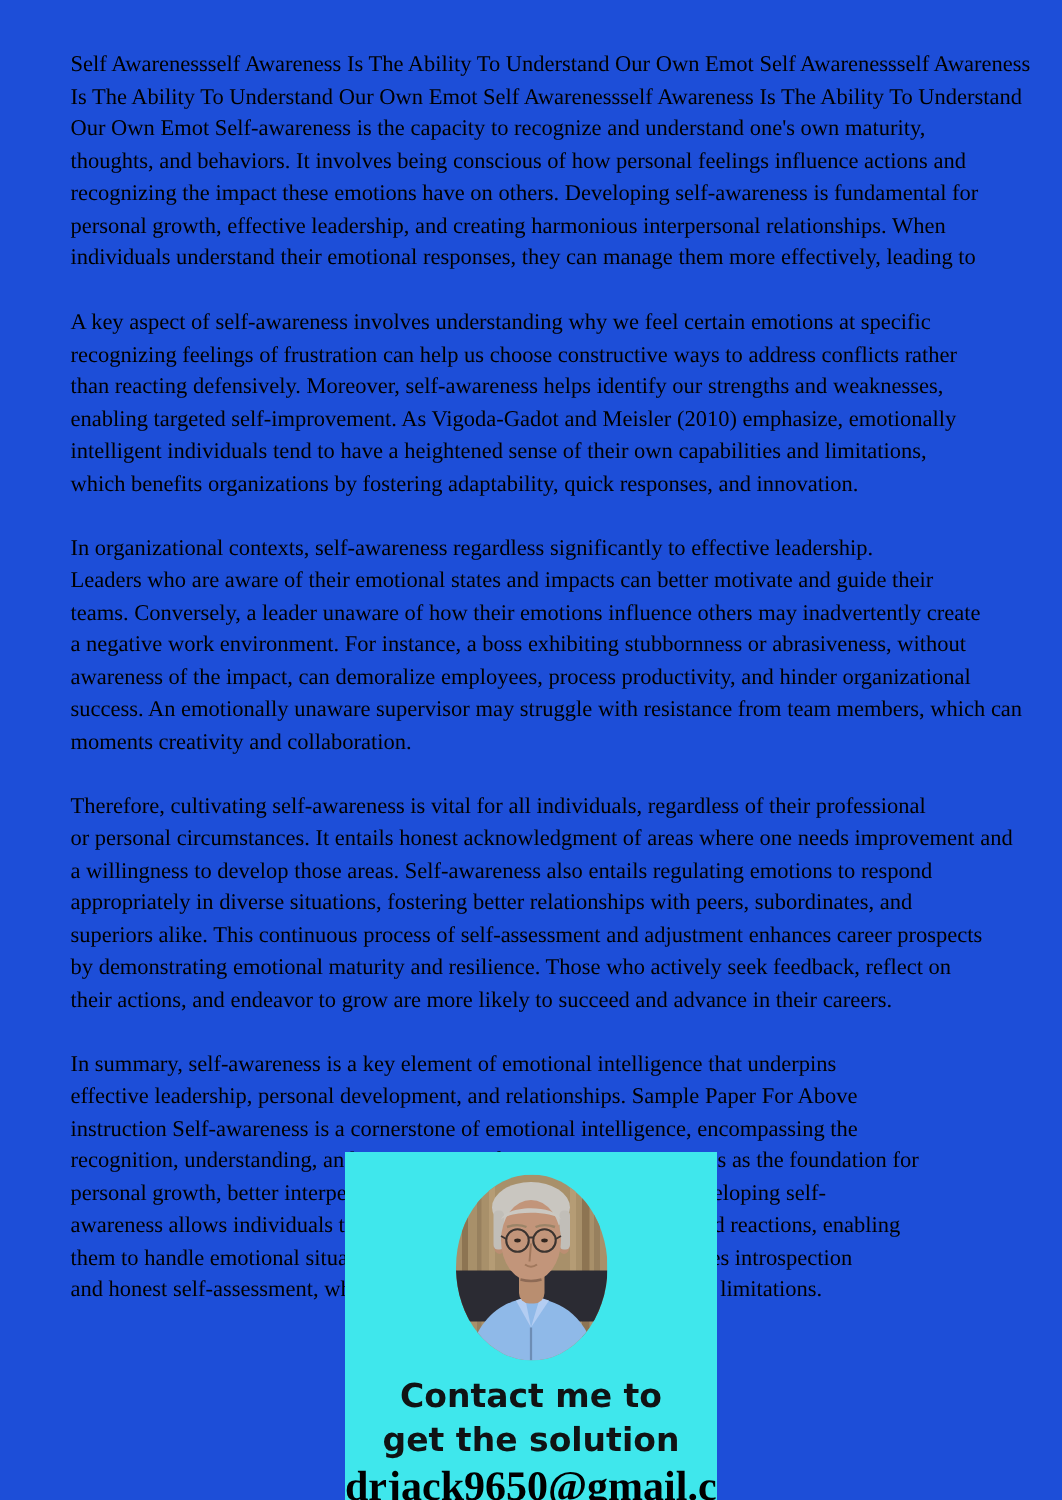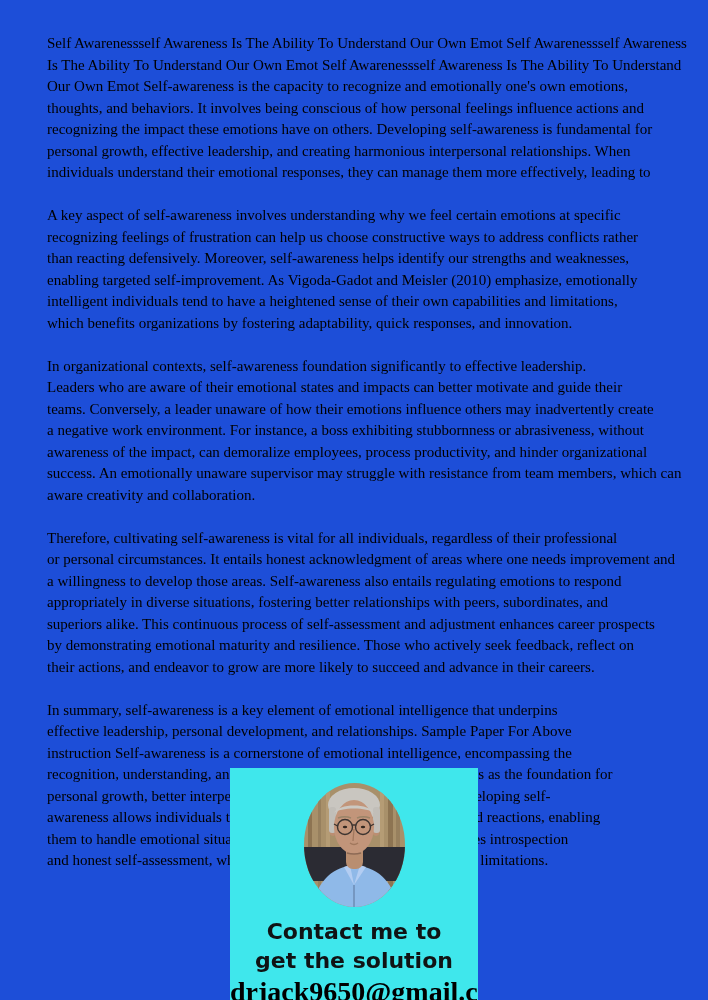--- a/index.html
+++ b/index.html
@@ -65,44 +65,44 @@
 </head>
 <body>
 
 <div class="page">
 
   <div class="doc">
 
     <div class="paragraph">
       <div class="line">Self Awarenessself Awareness Is The Ability To Understand Our Own Emot Self Awarenessself Awareness</div>
       <div class="line">Is The Ability To Understand Our Own Emot Self Awarenessself Awareness Is The Ability To Understand</div>
-      <div class="line">Our Own Emot Self-awareness is the capacity to recognize and emotionally one's own emotions,</div>
+      <div class="line">Our Own Emot Self-awareness is the capacity to recognize and understand one's own maturity,</div>
       <div class="line">thoughts, and behaviors. It involves being conscious of how personal feelings influence actions and</div>
       <div class="line">recognizing the impact these emotions have on others. Developing self-awareness is fundamental for</div>
       <div class="line">personal growth, effective leadership, and creating harmonious interpersonal relationships. When</div>
       <div class="line">individuals understand their emotional responses, they can manage them more effectively, leading to</div>
     </div>
 
     <div class="paragraph">
       <div class="line">A key aspect of self-awareness involves understanding why we feel certain emotions at specific</div>
       <div class="line">recognizing feelings of frustration can help us choose constructive ways to address conflicts rather</div>
       <div class="line">than reacting defensively. Moreover, self-awareness helps identify our strengths and weaknesses,</div>
       <div class="line">enabling targeted self-improvement. As Vigoda-Gadot and Meisler (2010) emphasize, emotionally</div>
       <div class="line">intelligent individuals tend to have a heightened sense of their own capabilities and limitations,</div>
       <div class="line">which benefits organizations by fostering adaptability, quick responses, and innovation.</div>
     </div>
 
     <div class="paragraph">
-      <div class="line">In organizational contexts, self-awareness foundation significantly to effective leadership.</div>
+      <div class="line">In organizational contexts, self-awareness regardless significantly to effective leadership.</div>
       <div class="line">Leaders who are aware of their emotional states and impacts can better motivate and guide their</div>
       <div class="line">teams. Conversely, a leader unaware of how their emotions influence others may inadvertently create</div>
       <div class="line">a negative work environment. For instance, a boss exhibiting stubbornness or abrasiveness, without</div>
       <div class="line">awareness of the impact, can demoralize employees, process productivity, and hinder organizational</div>
       <div class="line">success. An emotionally unaware supervisor may struggle with resistance from team members, which can</div>
-      <div class="line">aware creativity and collaboration.</div>
+      <div class="line">moments creativity and collaboration.</div>
     </div>
 
     <div class="paragraph">
       <div class="line">Therefore, cultivating self-awareness is vital for all individuals, regardless of their professional</div>
       <div class="line">or personal circumstances. It entails honest acknowledgment of areas where one needs improvement and</div>
       <div class="line">a willingness to develop those areas. Self-awareness also entails regulating emotions to respond</div>
       <div class="line">appropriately in diverse situations, fostering better relationships with peers, subordinates, and</div>
       <div class="line">superiors alike. This continuous process of self-assessment and adjustment enhances career prospects</div>
       <div class="line">by demonstrating emotional maturity and resilience. Those who actively seek feedback, reflect on</div>
       <div class="line">their actions, and endeavor to grow are more likely to succeed and advance in their careers.</div>

